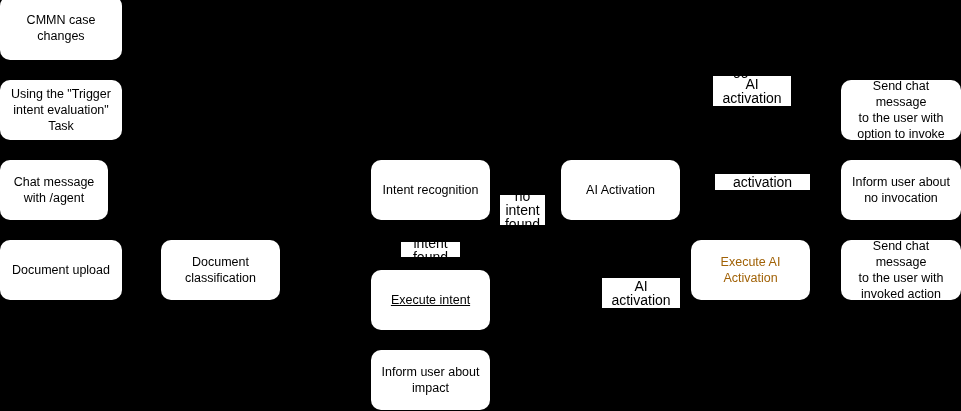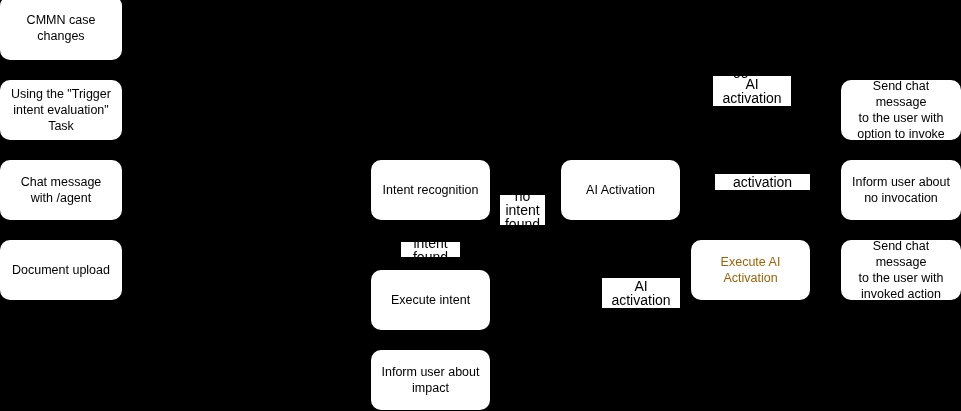--- a/index.html
+++ b/index.html
@@ -59,31 +59,35 @@
 <div id="canvas" style="background: rgb(0, 0, 0);">
     <div class="node" style="left: 0px; top: -4px; width: 122px; height: 64px; background: rgb(255, 255, 255); color: rgb(0, 0, 0);">
       <span class="node-text">CMMN case
 changes</span>
     </div>
     <div class="node" style="left: 0px; top: 80px; width: 122px; height: 60px; background: rgb(255, 255, 255); color: rgb(0, 0, 0);">
       <span class="node-text">Using the "Trigger
 intent evaluation"
 Task</span>
     </div>
-    <div class="node" style="left: 0px; top: 160px; width: 122px; height: 60px; background: rgb(255, 255, 255); color: rgb(0, 0, 0);">
+    <div class="node" style="left: 0px; top: 160px; width: 108px; height: 60px; background: rgb(255, 255, 255); color: rgb(0, 0, 0);">
       <span class="node-text">Chat message
 with /agent</span>
     </div>
     <div class="node" style="left: 0px; top: 240px; width: 122px; height: 60px; background: rgb(255, 255, 255); color: rgb(0, 0, 0);">
       <span class="node-text">Document upload</span>
     </div>
+    <div class="node" style="left: 161px; top: 240px; width: 119px; height: 60px; background: rgb(255, 255, 255); color: rgb(0, 0, 0);">
+      <span class="node-text">Document
+classification</span>
+    </div>
     <div class="node" style="left: 371px; top: 160px; width: 119px; height: 60px; background: rgb(255, 255, 255); color: rgb(0, 0, 0);">
       <span class="node-text">Intent recognition</span>
     </div>
-    <div class="node" style="left: 371px; top: 270px; width: 119px; height: 60px; background: rgb(255, 255, 255); color: rgb(0, 0, 0);">
+    <div class="node" style="left: 371px; top: 270px; width: 119px; height: 60px; background: rgb(255, 255, 255); color: rgb(0, 0, 0); text-decoration: underline;">
       <span class="node-text">Execute intent</span>
     </div>
     <div class="node" style="left: 371px; top: 350px; width: 119px; height: 60px; background: rgb(255, 255, 255); color: rgb(0, 0, 0);">
       <span class="node-text">Inform user about
 impact</span>
     </div>
     <div class="node" style="left: 561px; top: 160px; width: 119px; height: 60px; background: rgb(255, 255, 255); color: rgb(0, 0, 0); text-align: center;">
       <span class="node-text">AI Activation</span>
     </div>
     <div class="node" style="left: 691px; top: 240px; width: 119px; height: 60px; background: rgb(255, 255, 255); color: #a16207;">

